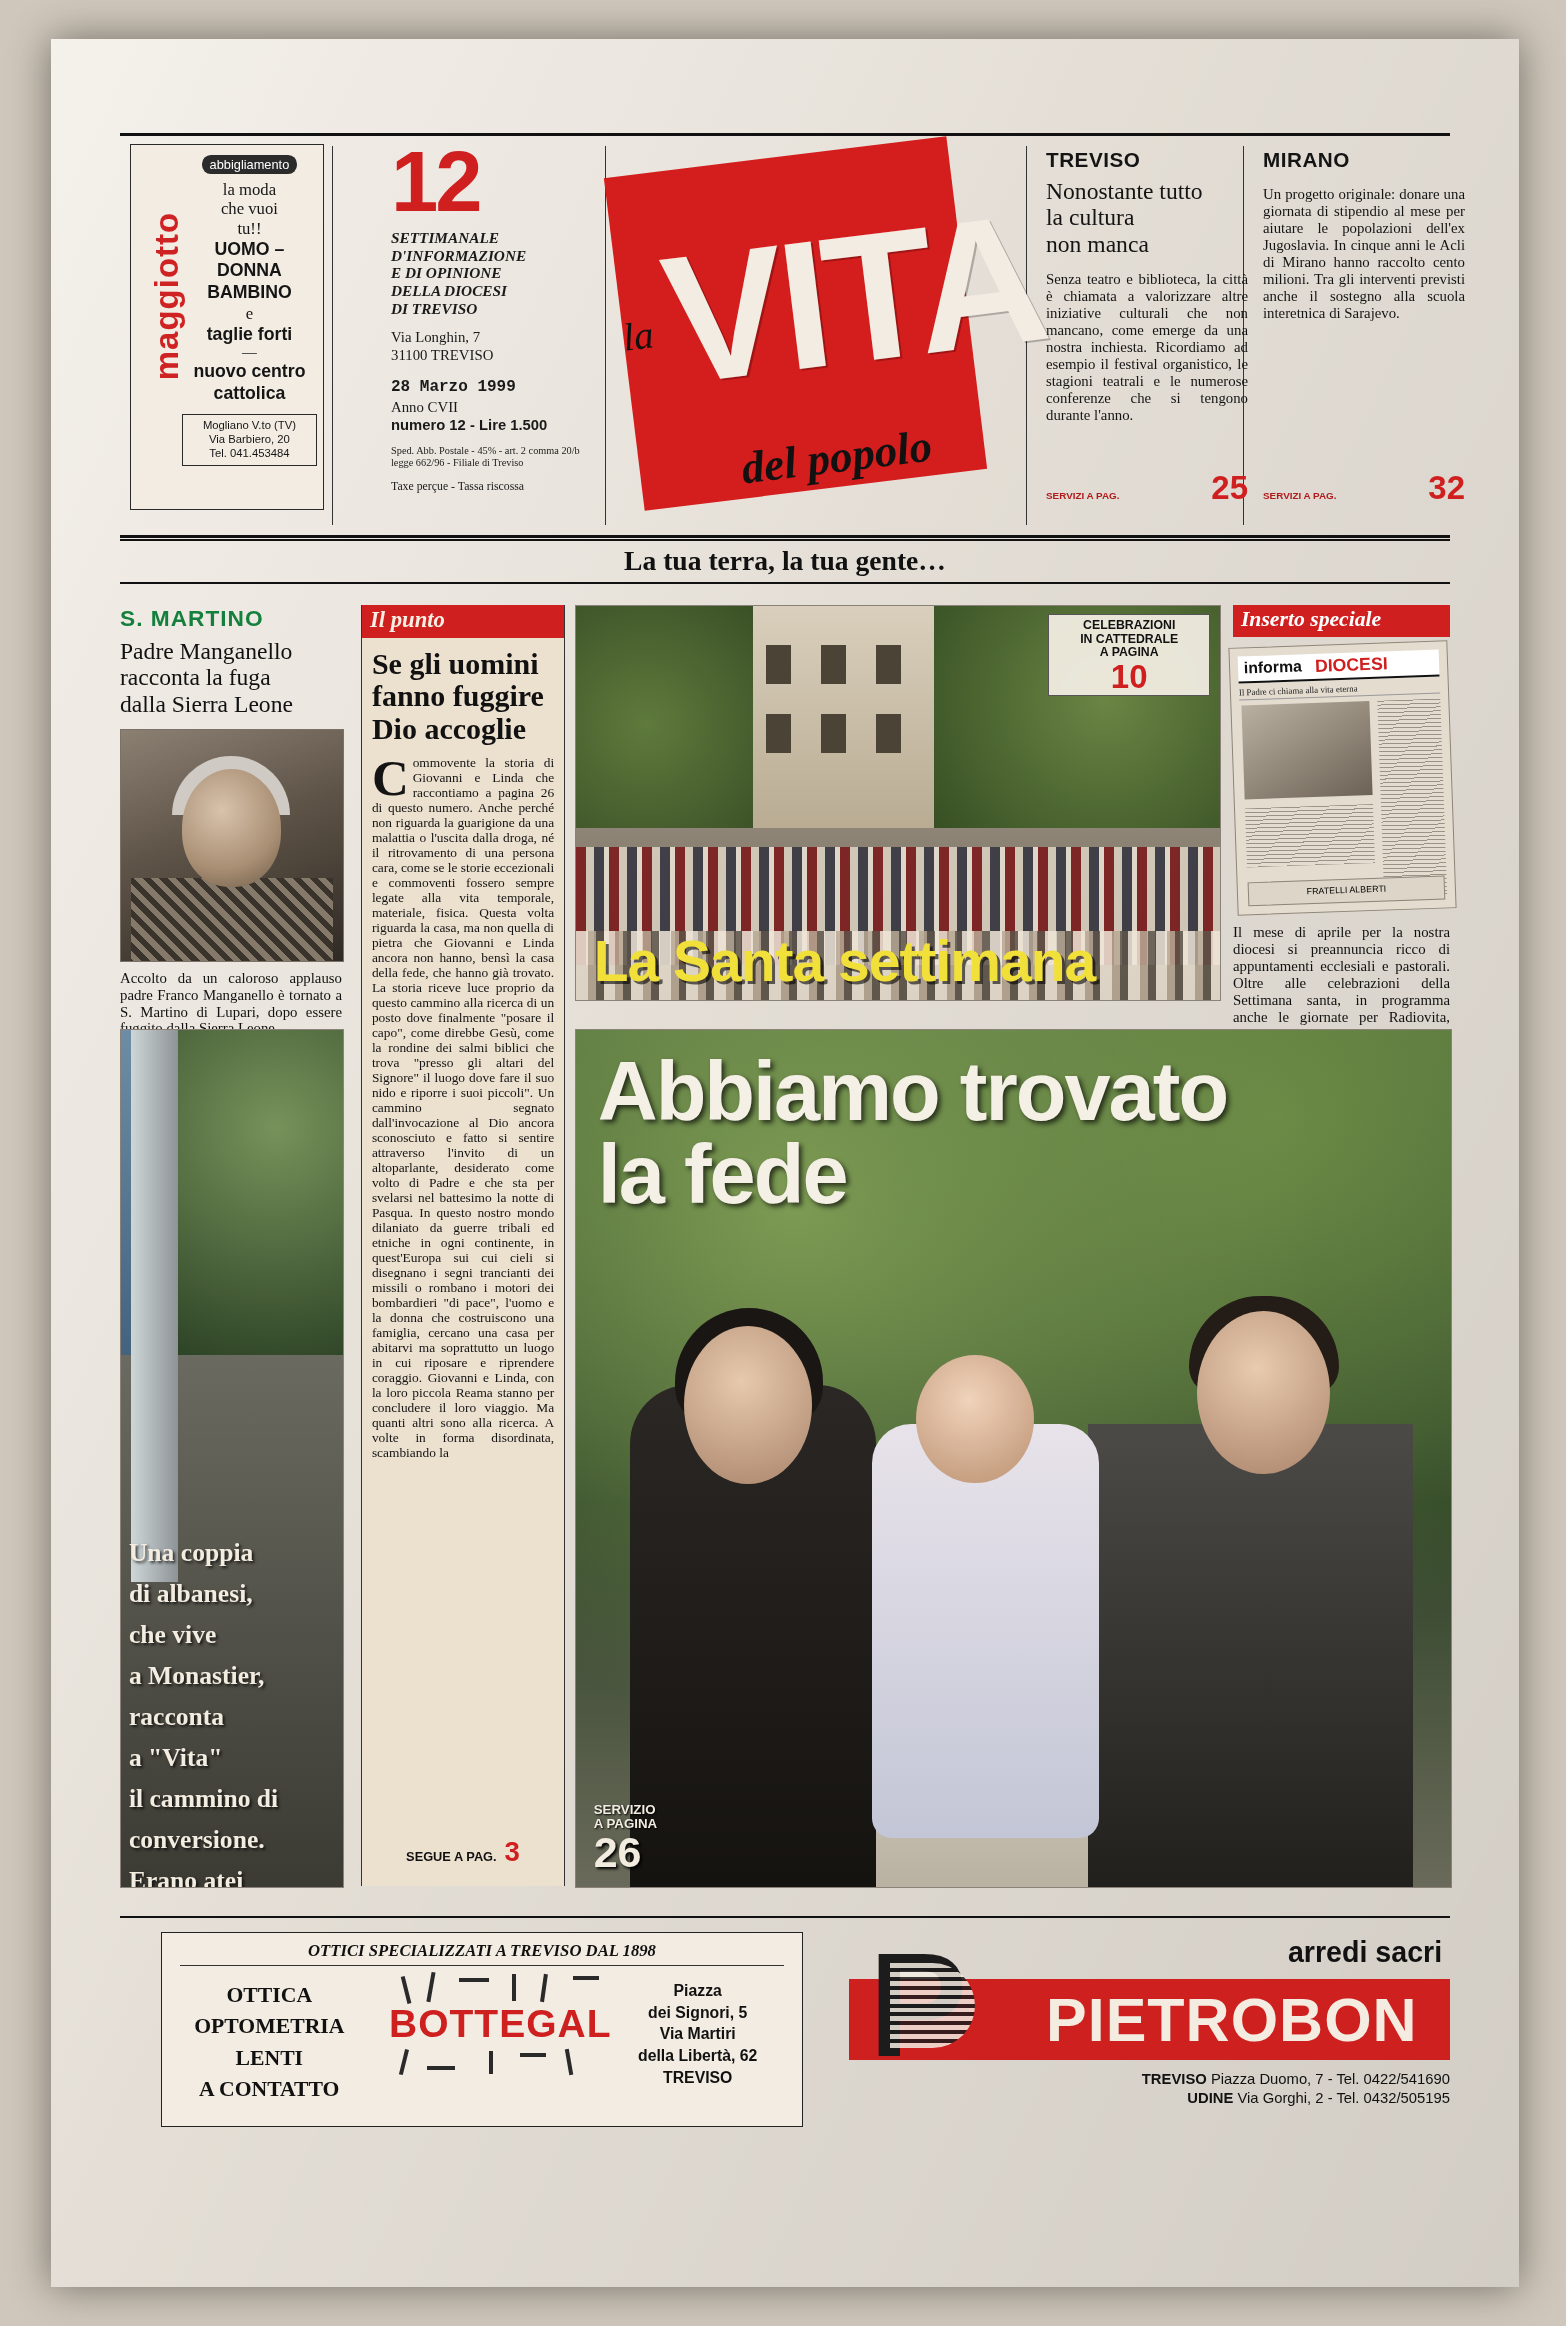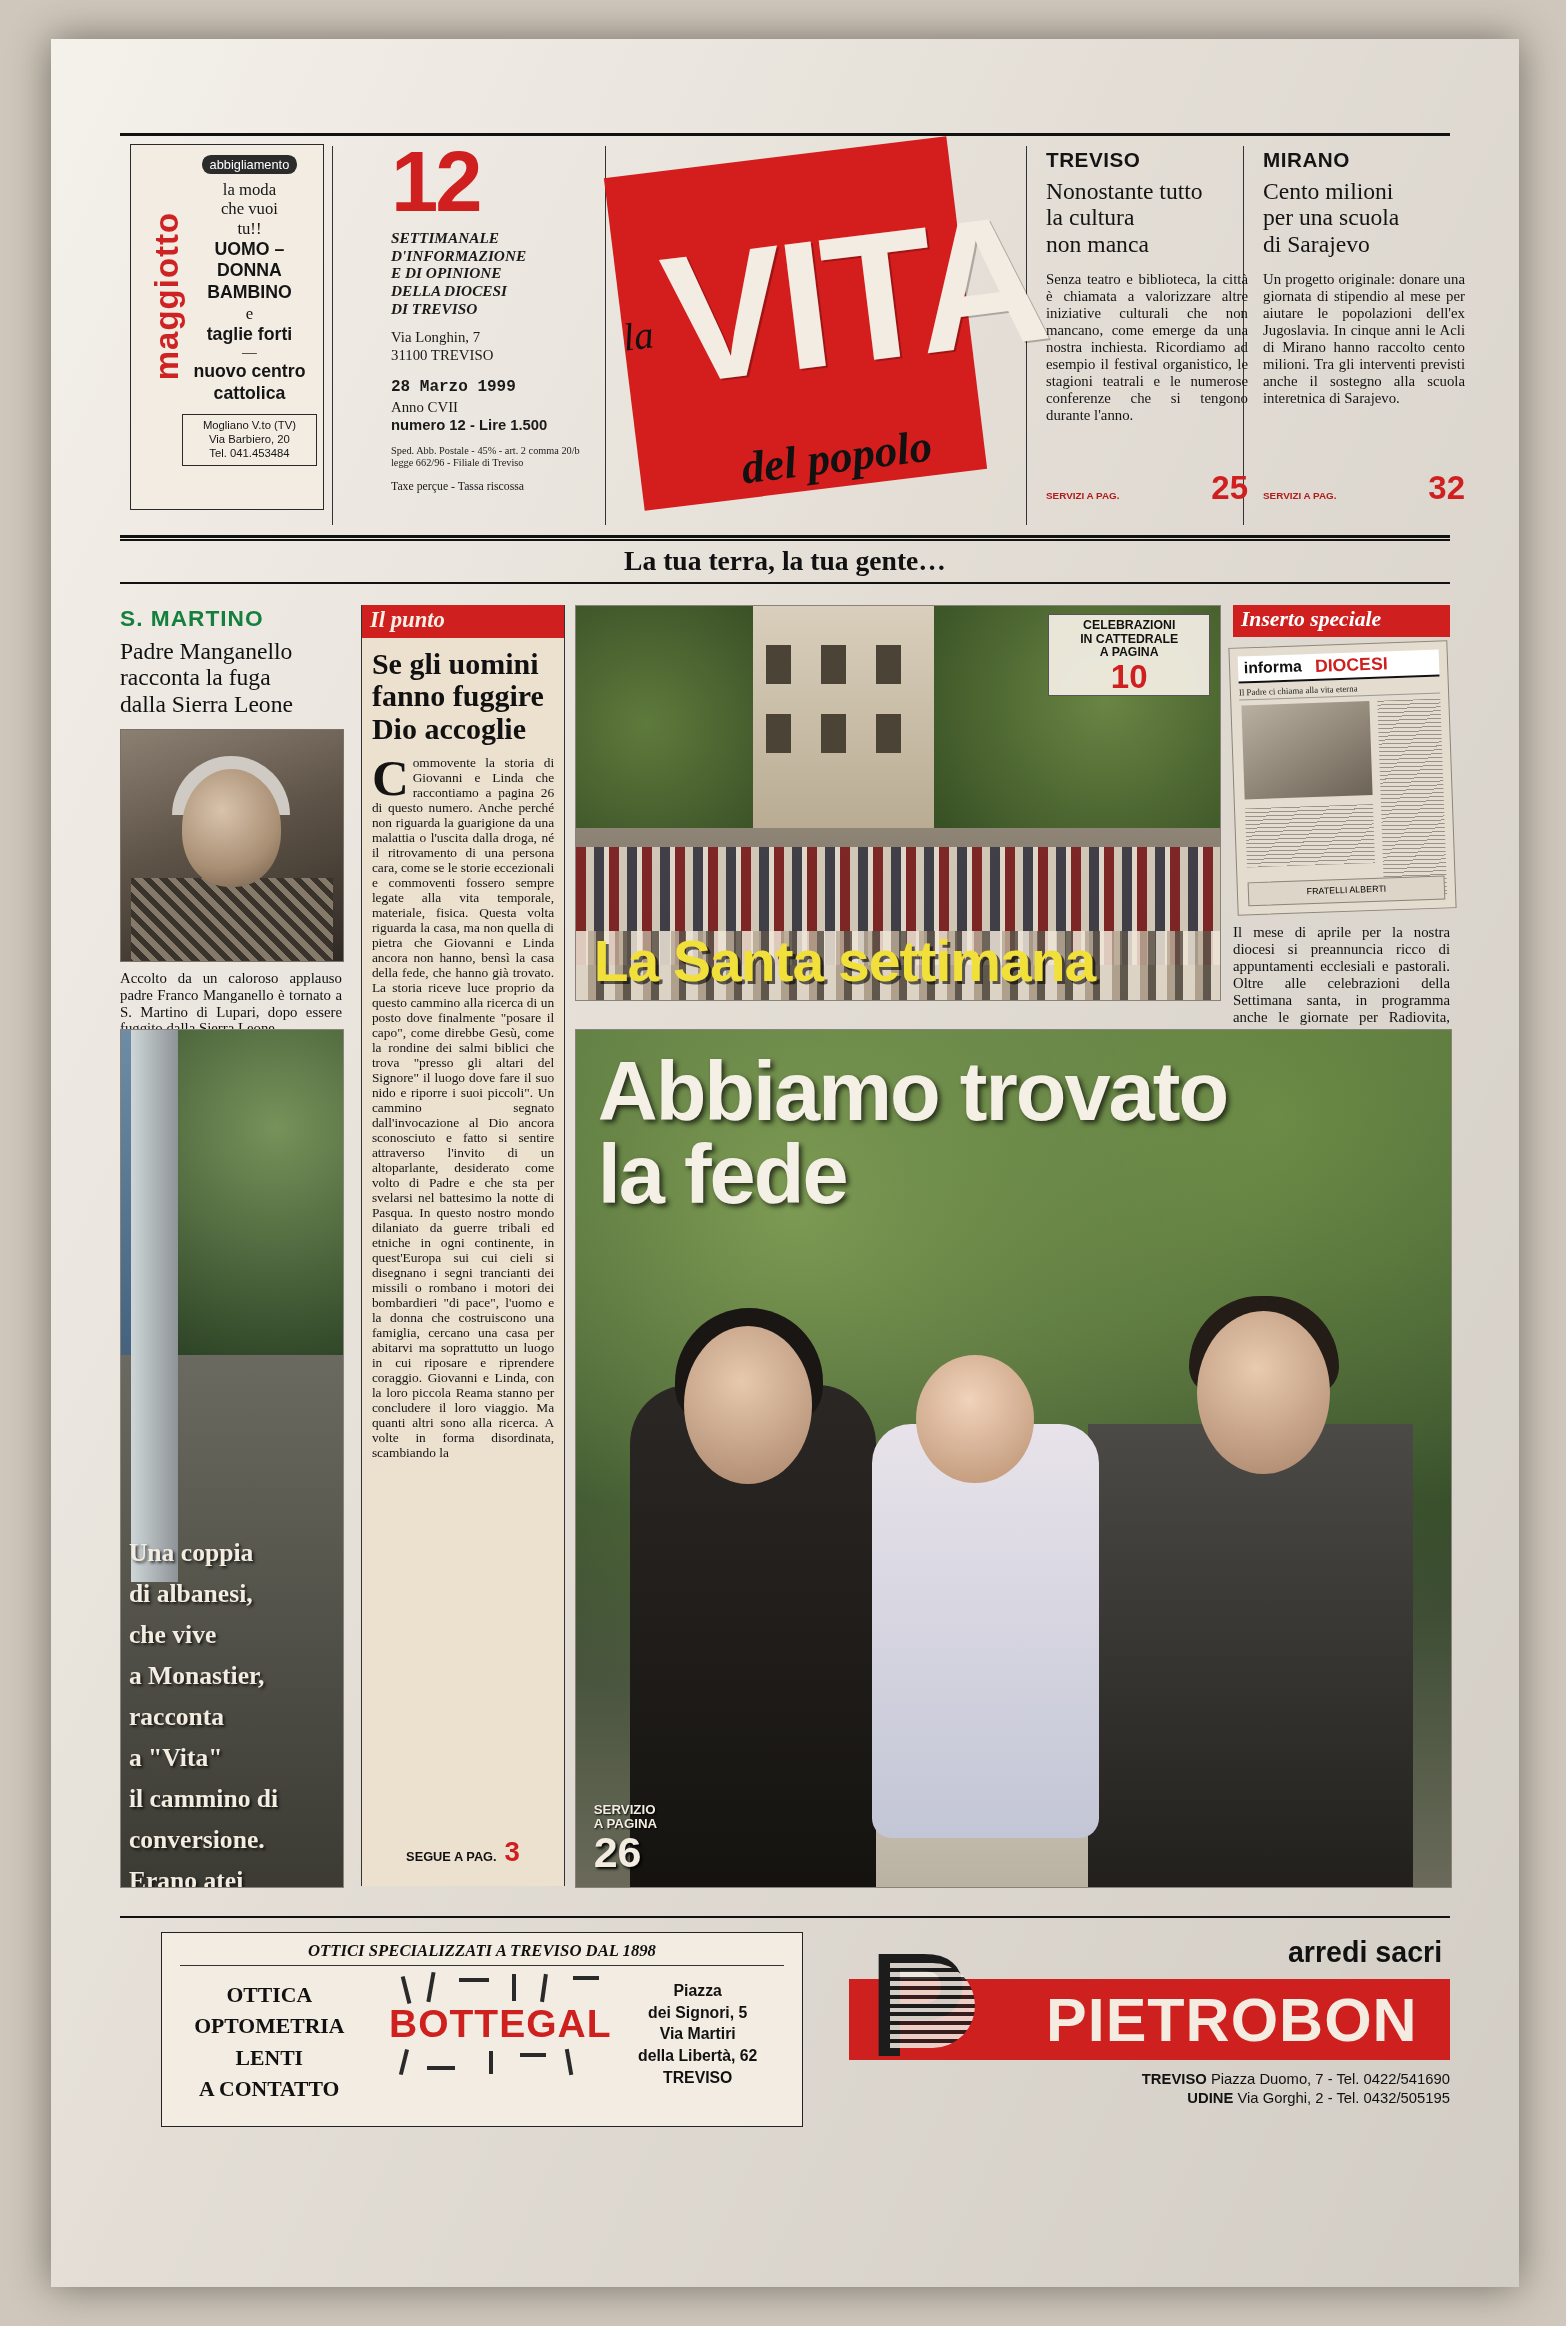--- a/index.html
+++ b/index.html
@@ -232,23 +232,20 @@
 non manca</div>
         <div class="mh-text">Senza teatro e biblioteca, la città è chiamata a valorizzare altre iniziative culturali che non mancano, come emerge da una nostra inchiesta. Ricordiamo ad esempio il festival organistico, le stagioni teatrali e le numerose conferenze che si tengono durante l'anno.</div>
         <div class="mh-foot">
           <span class="mh-serv">SERVIZI A PAG.</span>
           <span class="mh-pg">25</span>
         </div>
       </div>
 
       <div class="mh-col" style="left:1143px;height:361px;">
         <div class="mh-kicker">MIRANO</div>
-        <div class="mh-title" style="white-space:pre-line">Cento milioni
-per una scuola
-di Sarajevo</div>
         <div class="mh-text">Un progetto originale: donare una giornata di stipendio al mese per aiutare le popolazioni dell'ex Jugoslavia. In cinque anni le Acli di Mirano hanno raccolto cento milioni. Tra gli interventi previsti anche il sostegno alla scuola interetnica di Sarajevo.</div>
         <div class="mh-foot">
           <span class="mh-serv">SERVIZI A PAG.</span>
           <span class="mh-pg">32</span>
         </div>
       </div>
     </div>
 
     <div class="slogan-bar">
       <div class="slogan">La tua terra, la tua gente…</div>

